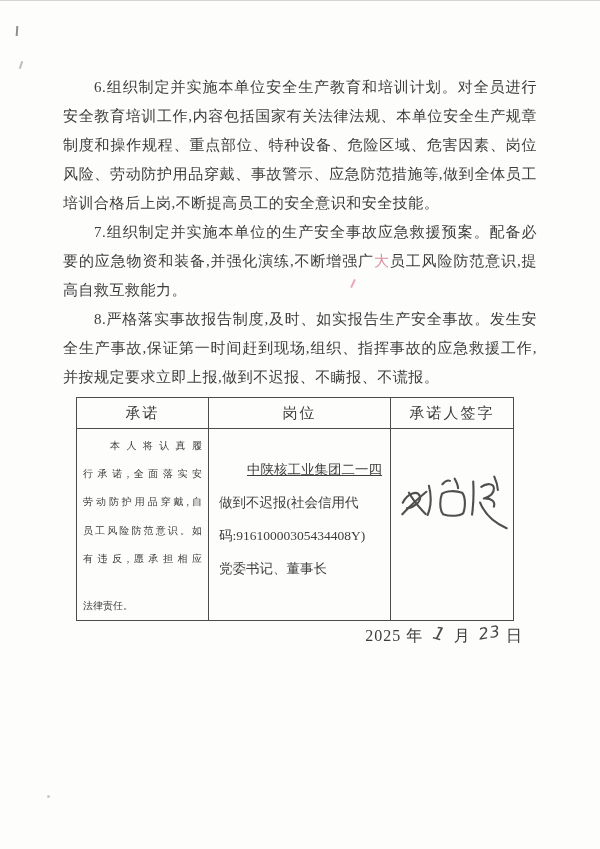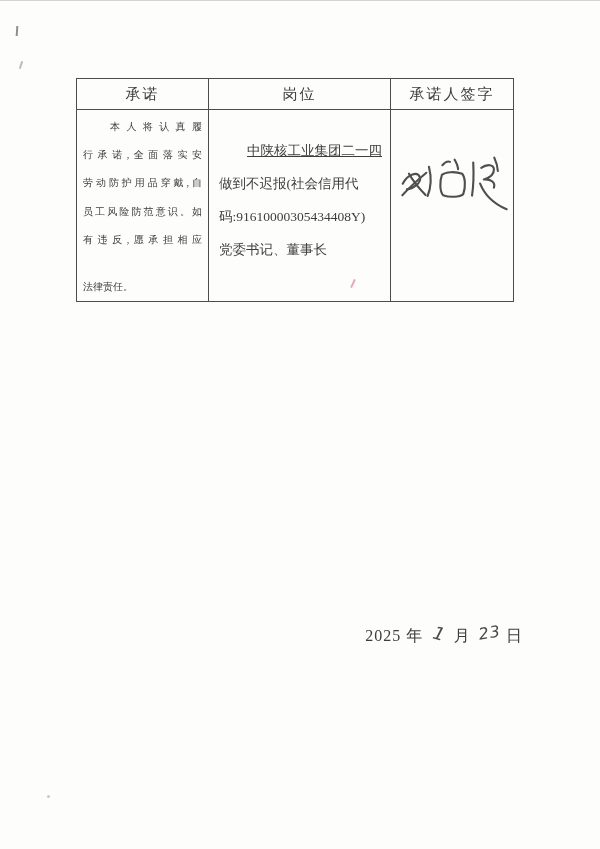--- a/index.html
+++ b/index.html
@@ -109,20 +109,23 @@
 </head>
 <body>
 
 <div class="scan-edge-top"></div>
 <div class="artifact artifact-1"></div>
 <div class="artifact artifact-2"></div>
 <div class="artifact artifact-3"></div>
 <div class="artifact pink-tick"></div>
 
 <div class="content">
+  <p><span>6.组织制定并实施本单位安全生产教育和培训计划。对全员进行安全教育培训工作,内容包括国家有关法律法规、本单位安全生产规章制度和操作规程、重点部位、特种设备、危险区域、危害因素、岗位风险、劳动防护用品穿戴、事故警示、应急防范措施等,做到全体员工培训合格后上岗,不断提高员工的安全意识和安全技能。</span></p>
+  <p><span>7.组织制定并实施本单位的生产安全事故应急救援预案。配备必要的应急物资和装备,并强化演练,不断增强广</span><span class="hl-pink">大</span><span>员工风险防范意识,提高自救互救能力。</span></p>
+  <p><span>8.严格落实事故报告制度,及时、如实报告生产安全事故。发生安全生产事故,保证第一时间赶到现场,组织、指挥事故的应急救援工作,并按规定要求立即上报,做到不迟报、不瞒报、不谎报。</span></p>
 
   <table class="commit-table">
     <colgroup>
         <col class="c1">
         <col class="c2">
         <col class="c3">
       </colgroup>
     <tbody>
         <tr>
       <th>承诺</th>

